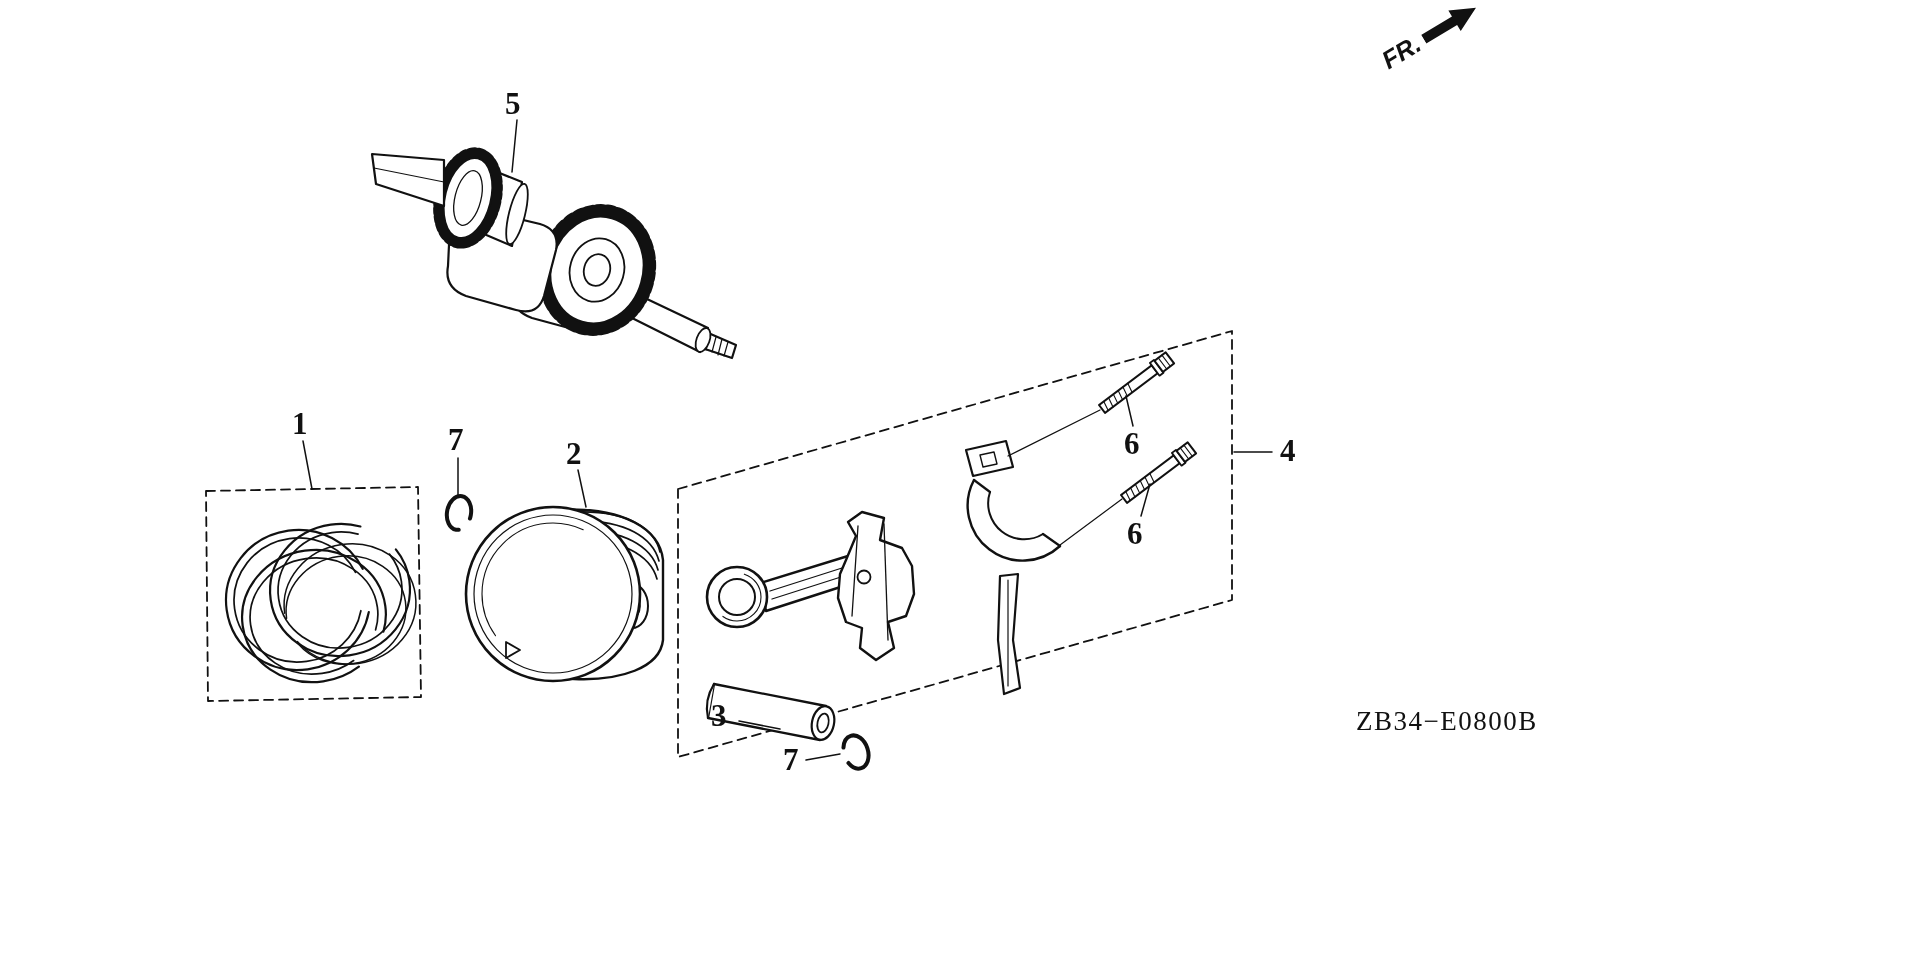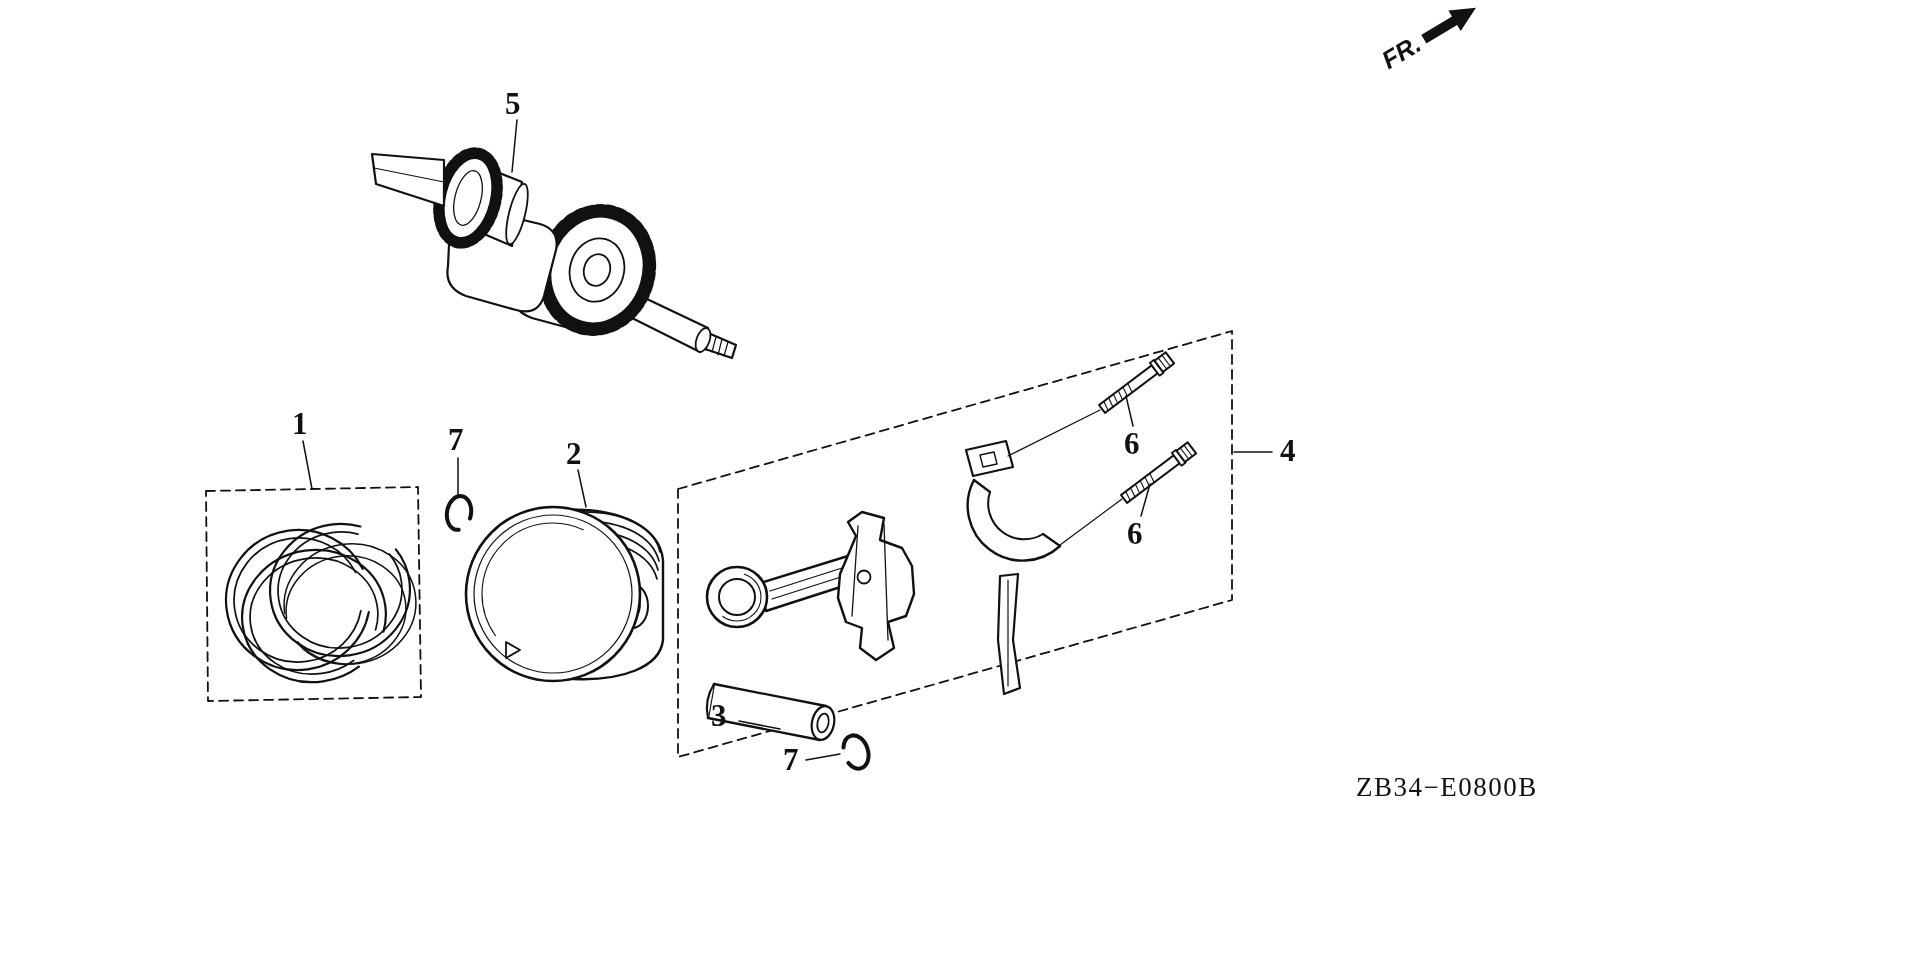--- a/index.html
+++ b/index.html
@@ -215,15 +215,15 @@
   <div class="callout" style="left:448px; top:424px;">7</div>
   <div class="callout" style="left:783px; top:744px;">7</div>
 
   <div class="fr" style="left:1384px; top:48px;">
     <span>FR.</span>
     <svg width="62" height="26" viewBox="0 0 62 26">
       <polygon points="0,8 36,8 36,1 61,13 36,25 36,18 0,18" fill="#111" stroke="none"></polygon>
     </svg>
   </div>
 
-  <div class="code" style="left:1356px; top:772px;">ZB34−E0800B</div>
+  <div class="code" style="left:1356px; top:706px;">ZB34−E0800B</div>
 
 </div>
 
 </body></html>

